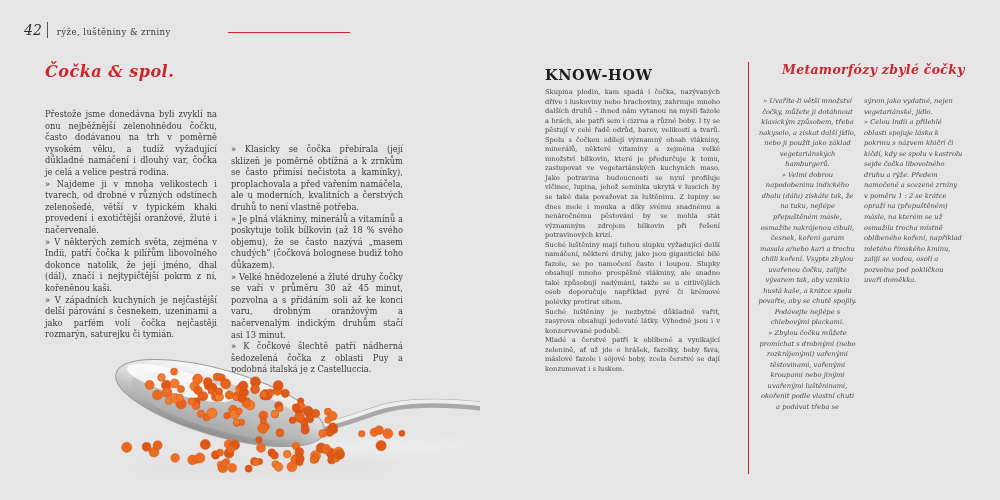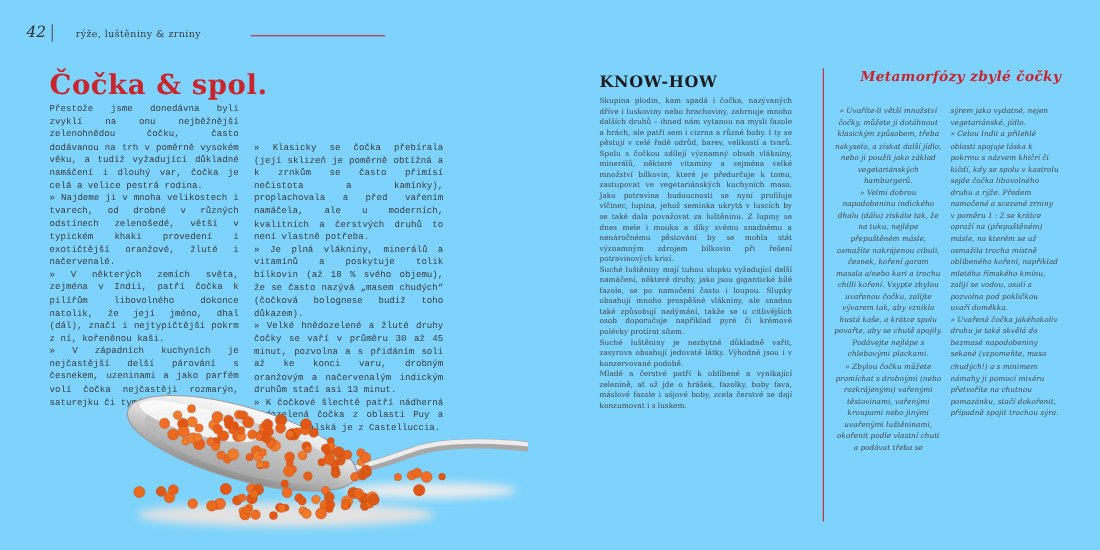--- a/index.html
+++ b/index.html
@@ -1,28 +1,28 @@
 <!DOCTYPE html>
 <html><head>
 <meta charset="utf-8">
 <style>
   html,body{margin:0;padding:0;background:#fff;}
-  #page{position:relative;width:1000px;height:500px;background:#7dd3fc;overflow:hidden;
+  #page{position:relative;width:1000px;height:500px;background:#e5e5e5;overflow:hidden;
         font-family:"DejaVu Serif", serif;color:#3b3b3b;}
 
   
   #hdr{position:absolute;left:24px;top:22px;display:flex;align-items:baseline;}
   #pagenum{font-style:italic;font-size:14px;color:#2e2e2e;padding-right:5px;border-right:1px solid #555;}
-  #sectitle{font-size:8.6px;color:#3a3a3a;margin-left:21px;letter-spacing:.4px;}
+  #sectitle{font-size:8.6px;color:#3a3a3a;margin-left:9px;letter-spacing:.4px;}
   #hrule{position:absolute;left:228px;top:32px;width:122px;height:1px;background:#c8252c;}
 
   
-  #arttitle{position:absolute;left:45px;top:62px;font-size:25px;font-weight:bold;
+  #arttitle{position:absolute;left:45px;top:62px;font-size:16px;font-style:italic;font-weight:bold;
             color:#c8252c;letter-spacing:.5px;}
-  .acol{position:absolute;top:94px;width:172px;font-size:8.3px;line-height:11.6px;text-align:justify;font-family:Liberation Mono, monospace;}
+  .acol{position:absolute;top:109px;width:172px;font-size:8.3px;line-height:11.6px;text-align:justify;}
   #acol1{left:45px;} #acol2{left:231px;margin-top:35px;}
   .acol p{margin:0;}
 
   
   #khtitle{position:absolute;left:545px;top:66px;font-size:14.5px;font-weight:bold;color:#1c1c1c;letter-spacing:.6px;}
   #khbody{position:absolute;left:545px;top:88px;width:175px;font-size:6.7px;line-height:9.55px;text-align:justify;color:#444;}
   #khbody p{margin:0;}
 
   
   #vdiv{position:absolute;left:748px;top:62px;width:1px;height:412px;background:#c8252c;}
@@ -76,21 +76,20 @@
 
   <div id="mttitle">Metamorfózy zbylé čočky</div>
   <div class="mcol" id="mcol1">
     <p>» Uvaříte-li větší množství čočky, můžete ji dotáhnout klasickým způsobem, třeba nakyselo, a získat další jídlo, nebo ji použít jako základ vegetariánských hamburgerů.</p>
     <p>» Velmi dobrou napodobeninu indického dhalu (dálu) získáte tak, že na tuku, nejlépe přepuštěném másle, osmažíte nakrájenou cibuli, česnek, koření garam masala a/nebo kari a trochu chilli koření. Vsypte zbylou uvařenou čočku, zalijte vývarem tak, aby vznikla hustá kaše, a krátce spolu povařte, aby se chutě spojily. Podávejte nejlépe s chlebovými plackami.</p>
     <p>» Zbylou čočku můžete promíchat s drobnými (nebo rozkrájenými) vařenými těstovinami, vařenými kroupami nebo jinými uvařenými luštěninami, okořenit podle vlastní chuti a podávat třeba se</p>
   </div>
   <div class="mcol" id="mcol2">
     <p>sýrem jako vydatné, nejen vegetariánské, jídlo.</p>
     <p>» Celou Indii a přilehlé oblasti spojuje láska k pokrmu s názvem khičrí či kičdí, kdy se spolu v kastrolu sejde čočka libovolného druhu a rýže. Předem namočené a scezené zrniny v poměru 1 : 2 se krátce opraží na (přepuštěném) másle, na kterém se už osmažila trocha místně oblíbeného koření, například mletého římského kmínu, zalijí se vodou, osolí a pozvolna pod pokličkou uvaří doměkka.</p>
-    <p>» Uvařená čočka jakéhokoliv druhu je také skvělá do bezmasé napodobeniny sekané (vzpomeňte, maso chudých!) a s minimem námahy ji pomocí mixéru přetvoříte na chutnou pomazánku, stačí dokořenit, případně spojit trochou sýra.</p>
   </div>
 
   <div id="photo">
     <svg width="420" height="166" viewBox="0 0 420 166">
       <defs>
         <linearGradient id="met" x1="0" y1="0" x2="0" y2="1">
           <stop offset="0" stop-color="#fbfbfb"></stop>
           <stop offset="0.45" stop-color="#d8d8d8"></stop>
           <stop offset="1" stop-color="#8e8e8e"></stop>
         </linearGradient>

